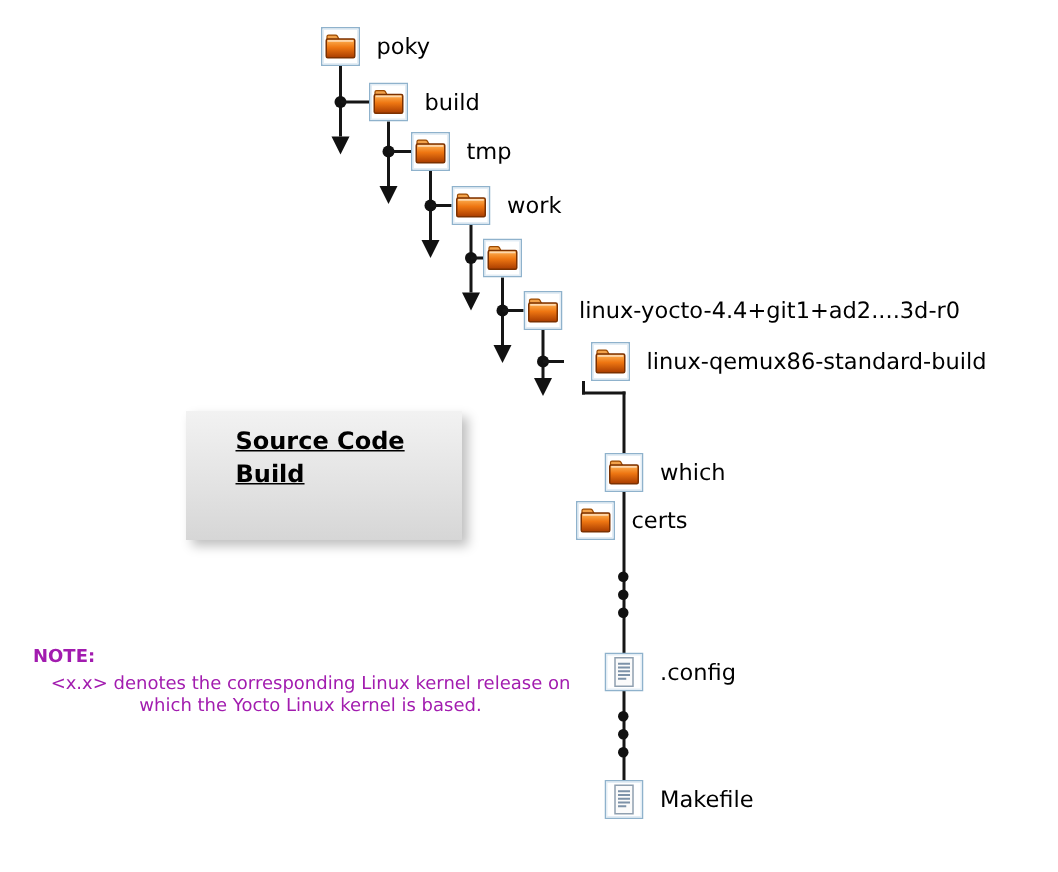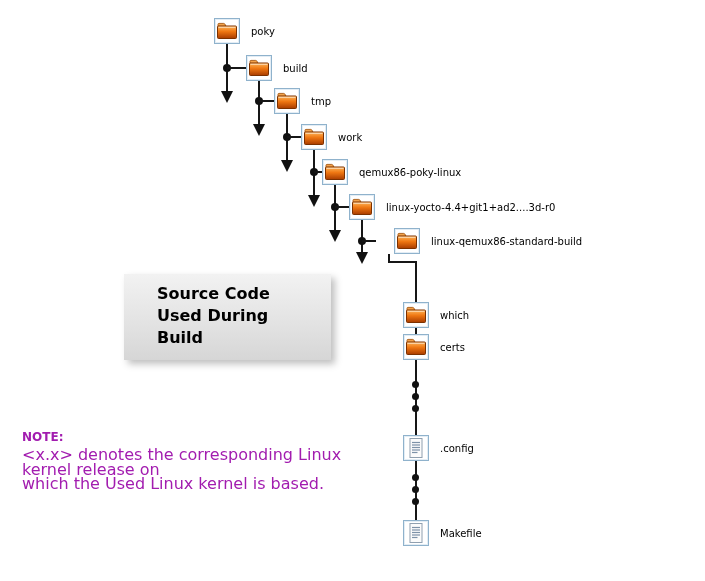--- a/index.html
+++ b/index.html
@@ -2,39 +2,39 @@
 <html><head>
 <meta charset="utf-8">
 <style>
   html, body { margin:0; padding:0; background:#ffffff; }
   .stage {
     position:relative; width:705px; height:581px; background:#ffffff;
     font-family:"DejaVu Sans","Liberation Sans",sans-serif; overflow:hidden;
   }
   .node { position:absolute; display:flex; align-items:center; gap:11px; height:26px; }
   .node .icon { width:26px; height:26px; flex:0 0 26px; }
-  .node .label { font-size:10px; color:#000; white-space:nowrap; }
+  .node .label { font-size:15px; color:#000; white-space:nowrap; }
   .vline { position:absolute; width:2px; background:#161616; }
   .hline { position:absolute; height:2px; background:#161616; }
   .dot  { position:absolute; width:8px; height:8px; border-radius:50%; background:#111; }
   .arrow-down { position:absolute; width:0; height:0;
     border-left:6px solid transparent; border-right:6px solid transparent;
     border-top:12px solid #111; }
   .ellipsis { position:absolute; display:flex; flex-direction:column; gap:5px; }
   .ellipsis .sdot { width:7px; height:7px; border-radius:50%; background:#111; }
   .callout {
-    position:absolute; left:124px; top:274px; width:207px; height:86px;
+    position:absolute; left:124px; top:274px; width:184px; height:86px;
     background:linear-gradient(180deg,#f2f2f2 0%,#e2e2e2 60%,#d6d6d6 100%);
     box-shadow:4px 4px 7px rgba(0,0,0,0.25);
-    box-sizing:border-box; padding:9px 0 0 33px;
+    box-sizing:border-box; padding:9px 0 0 33px;text-decoration:underline;
   }
   .callout .line { font-weight:bold; font-size:16px; line-height:22px; color:#000; }
   .note { position:absolute; left:22px; top:430px; width:370px; color:#a21caf; }
   .note .heading { font-weight:bold; font-size:12px; margin-bottom:4px; }
-  .note .body-line { font-size:16px; line-height:14.5px; }
+  .note .body-line { font-size:12px; line-height:14.5px;text-align:center; }
   .defs-svg { position:absolute; width:0; height:0; overflow:hidden; }
 </style>
 </head>
 <body>
 
 <div class="stage">
 
   <svg class="defs-svg" aria-hidden="true">
     <defs>
       <linearGradient id="gradFolder" x1="0" y1="0" x2="0" y2="1">
@@ -128,64 +128,62 @@
   <div class="node" style="left:301px;top:124px">
     <span class="icon"><svg width="26" height="26">
           <use href="#sym-folder"></use>
         </svg></span>
     <span class="label">work</span>
   </div>
   <div class="node" style="left:322px;top:159px">
     <span class="icon"><svg width="26" height="26">
           <use href="#sym-folder"></use>
         </svg></span>
-    <span class="label">qemux86-poky-linux</span>
   </div>
   <div class="node" style="left:349px;top:194px">
     <span class="icon"><svg width="26" height="26">
           <use href="#sym-folder"></use>
         </svg></span>
     <span class="label">linux-yocto-4.4+git1+ad2....3d-r0</span>
   </div>
   <div class="node" style="left:394px;top:228px">
     <span class="icon"><svg width="26" height="26">
           <use href="#sym-folder"></use>
         </svg></span>
     <span class="label">linux-qemux86-standard-build</span>
   </div>
   <div class="node" style="left:403px;top:302px">
     <span class="icon"><svg width="26" height="26">
           <use href="#sym-folder"></use>
         </svg></span>
     <span class="label">which</span>
   </div>
-  <div class="node" style="left:403px;top:334px">
+  <div class="node" style="left:384px;top:334px">
     <span class="icon"><svg width="26" height="26">
           <use href="#sym-folder"></use>
         </svg></span>
     <span class="label">certs</span>
   </div>
   <div class="node" style="left:403px;top:520px">
     <span class="icon"><svg width="26" height="26">
           <use href="#sym-file"></use>
         </svg></span>
     <span class="label">Makefile</span>
   </div>
   <div class="node" style="left:403px;top:435px">
     <span class="icon"><svg width="26" height="26">
           <use href="#sym-file"></use>
         </svg></span>
     <span class="label">.config</span>
   </div>
 
   <div class="callout">
     <div class="line">Source Code</div>
-    <div class="line">Used During</div>
     <div class="line">Build</div>
   </div>
 
   <div class="note">
     <div class="heading">NOTE:</div>
     <div class="body-line">&lt;x.x&gt; denotes the corresponding Linux kernel release on</div>
-    <div class="body-line">which the Used Linux kernel is based.</div>
+    <div class="body-line">which the Yocto Linux kernel is based.</div>
   </div>
 
 </div>
 
 </body></html>

